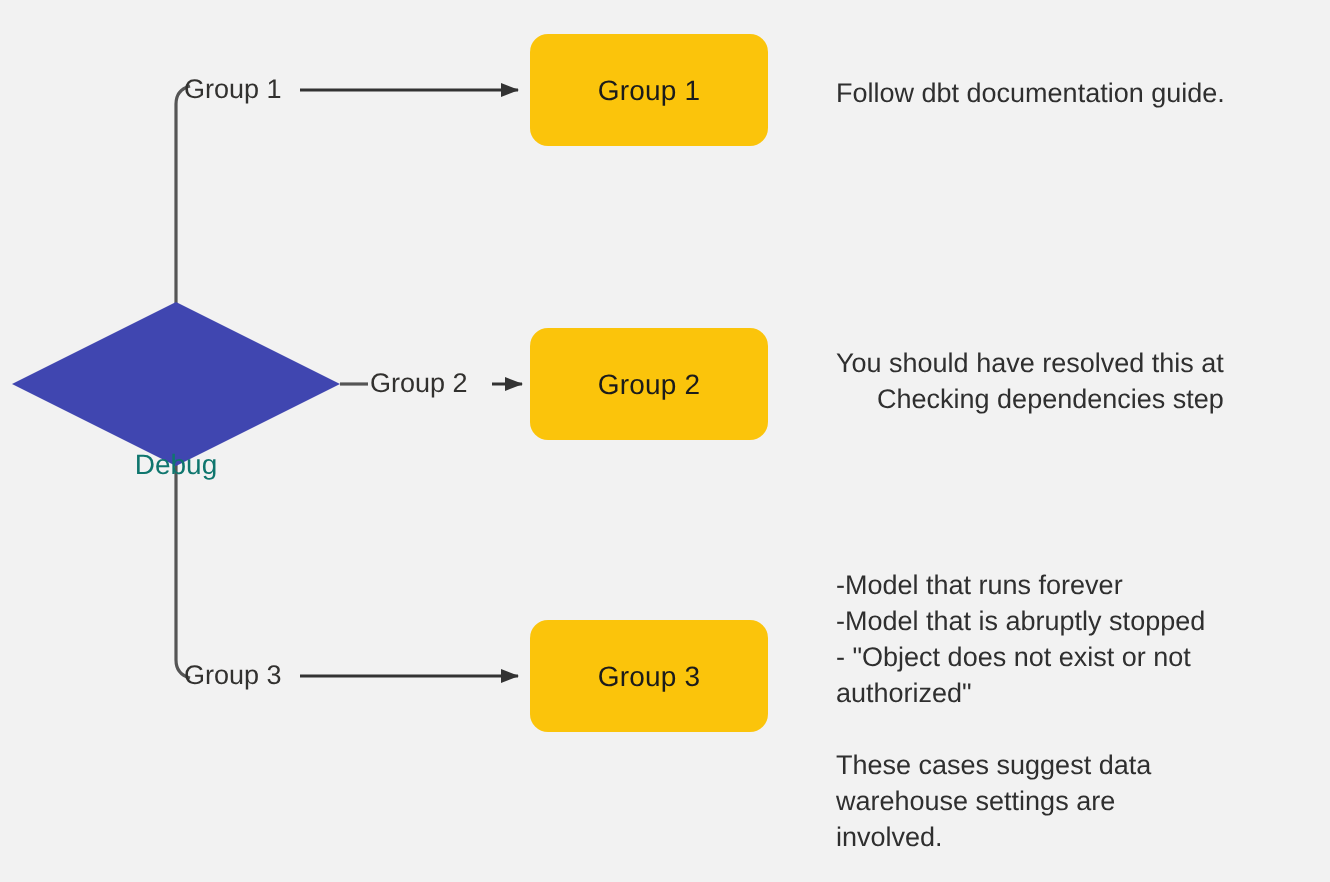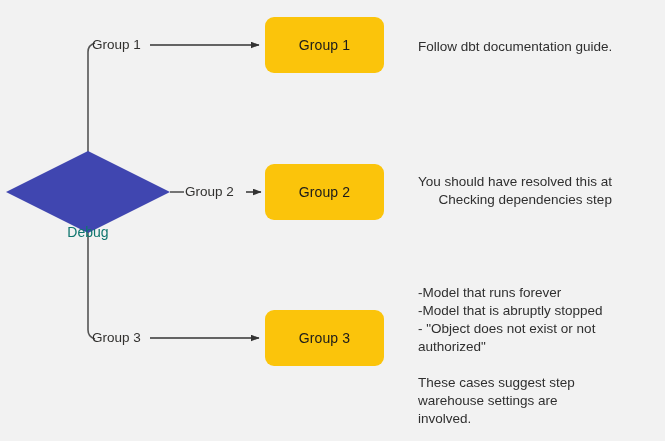--- a/index.html
+++ b/index.html
@@ -112,17 +112,17 @@
   <div class="note" style="left:418px; top:38px;">Follow dbt documentation guide.</div>
 
   <div class="note" style="left:418px; top:173px;text-align:right;">You should have resolved this at
 Checking dependencies step</div>
 
   <div class="note" style="left:418px; top:284px;">-Model that runs forever
 -Model that is abruptly stopped
 - "Object does not exist or not
 authorized"
 
-These cases suggest step
+These cases suggest data
 warehouse settings are
 involved.</div>
 
 </div>
 
 </body></html>

